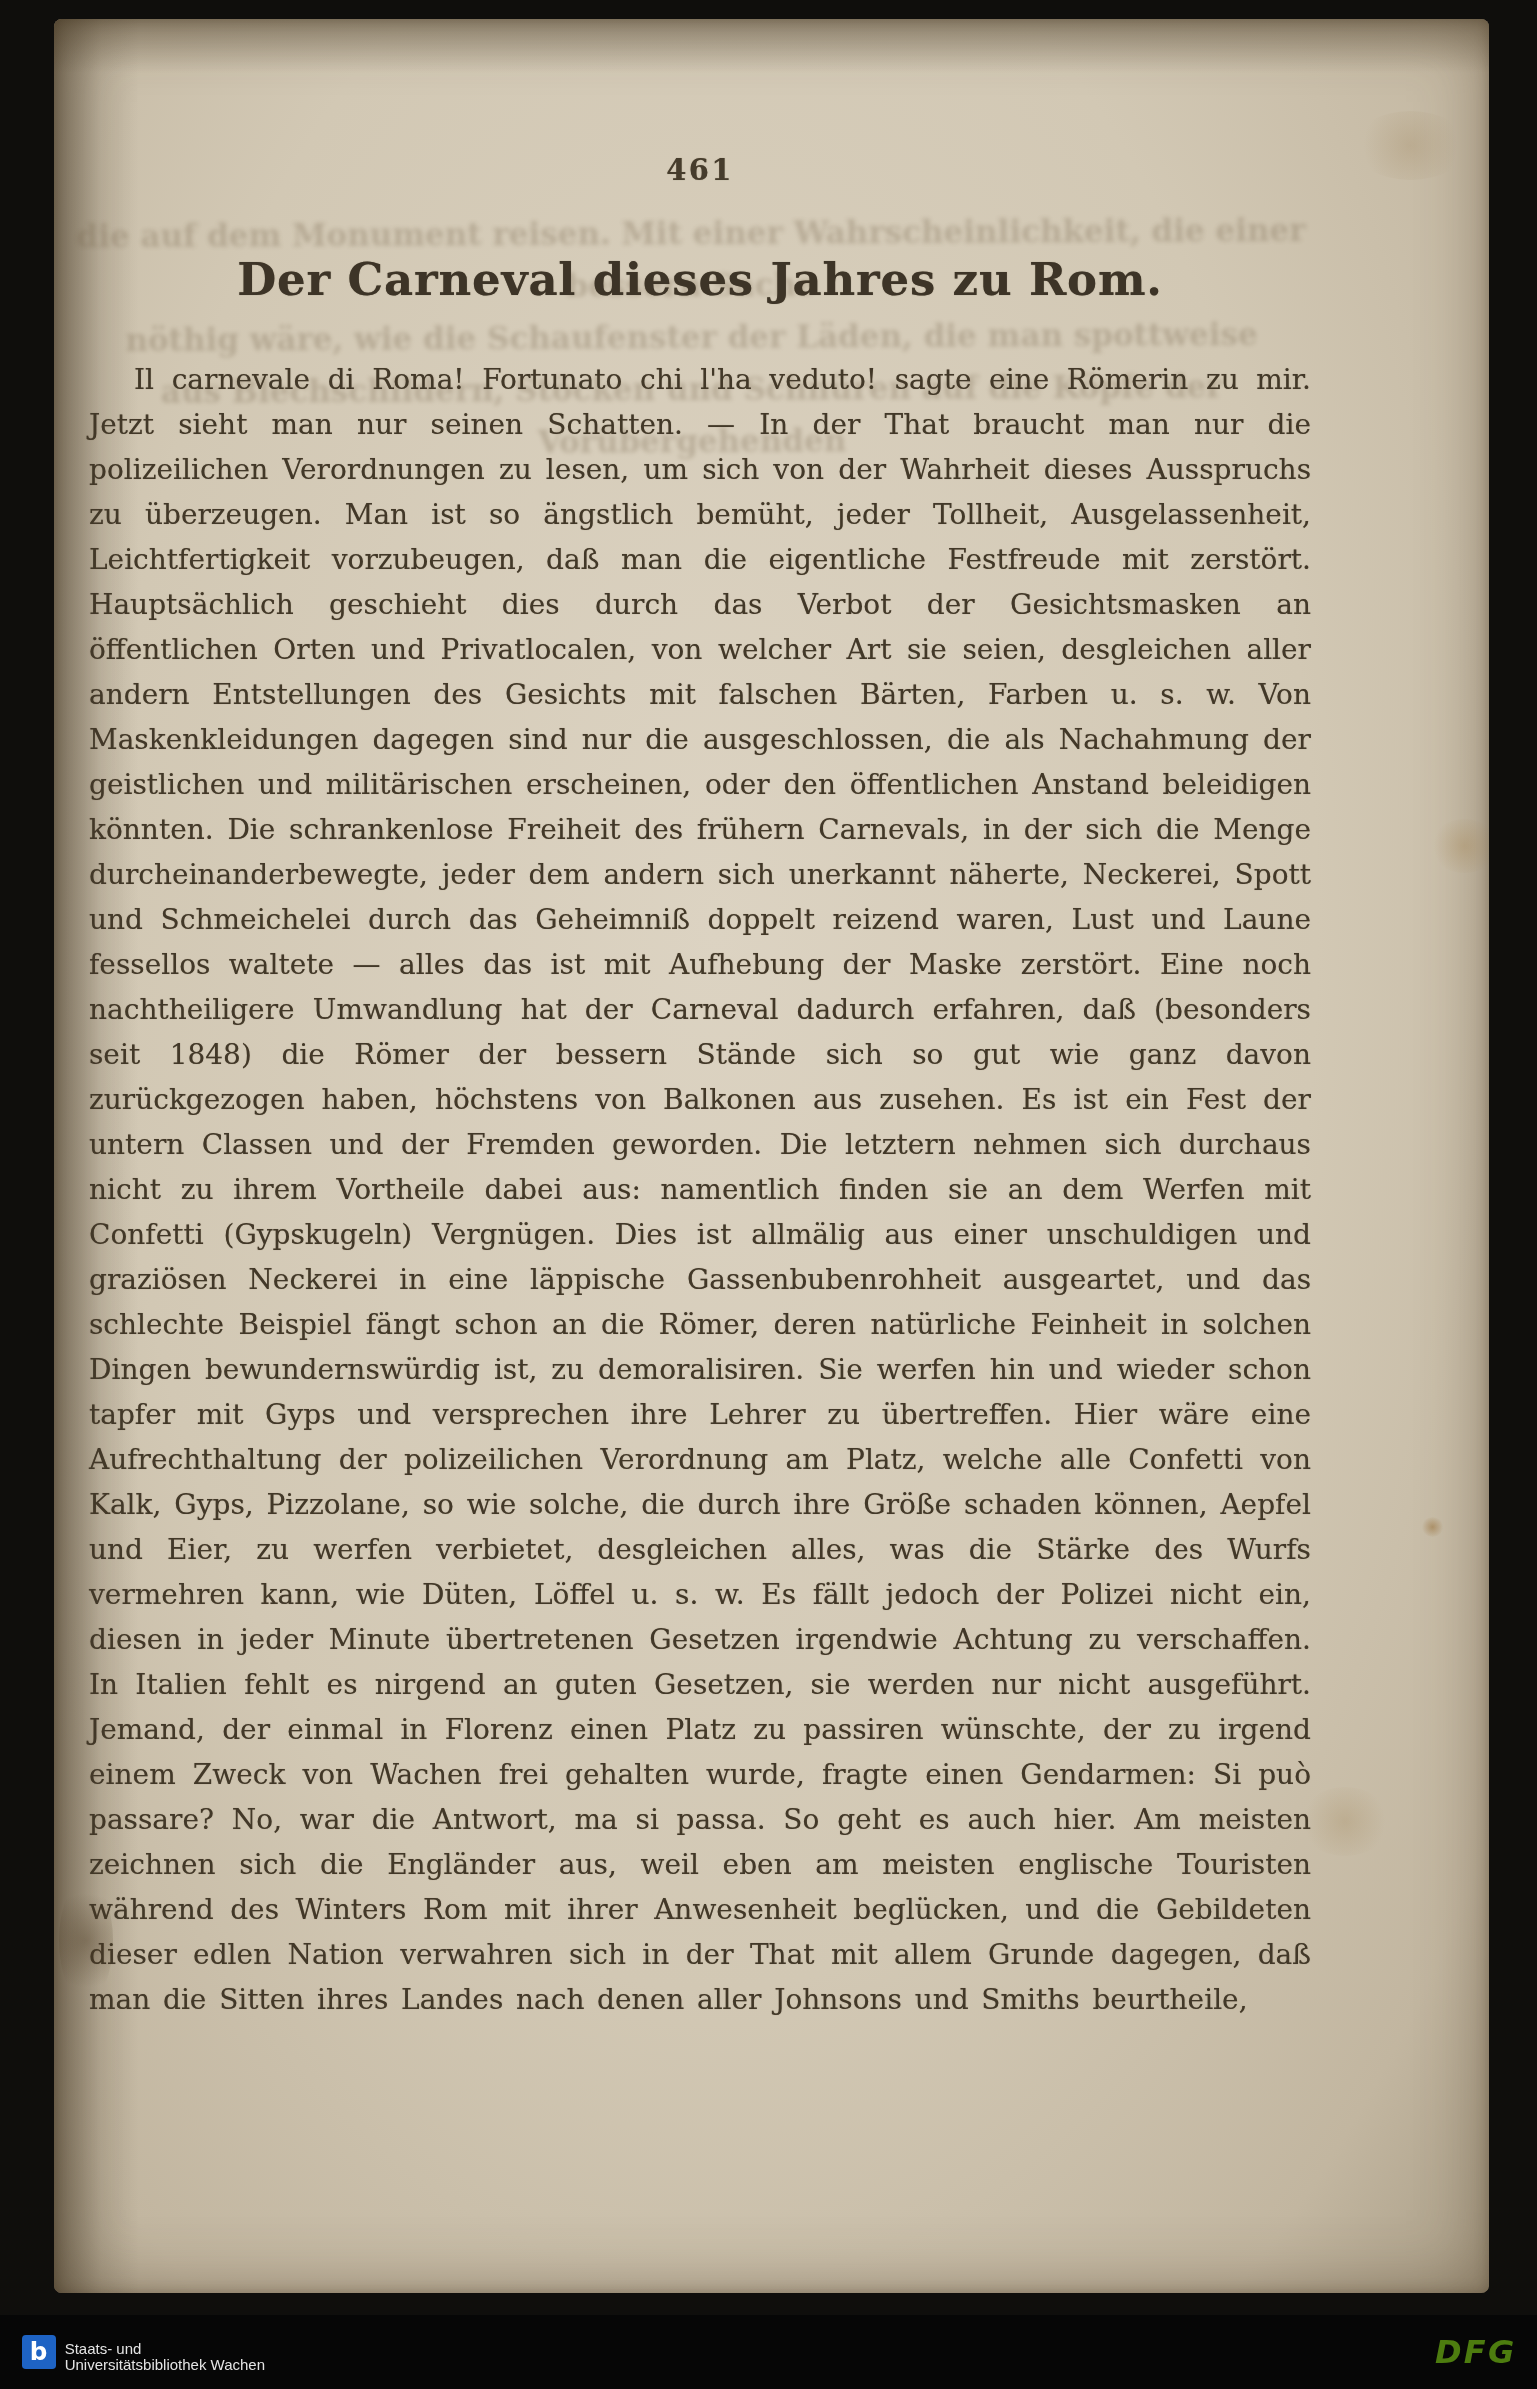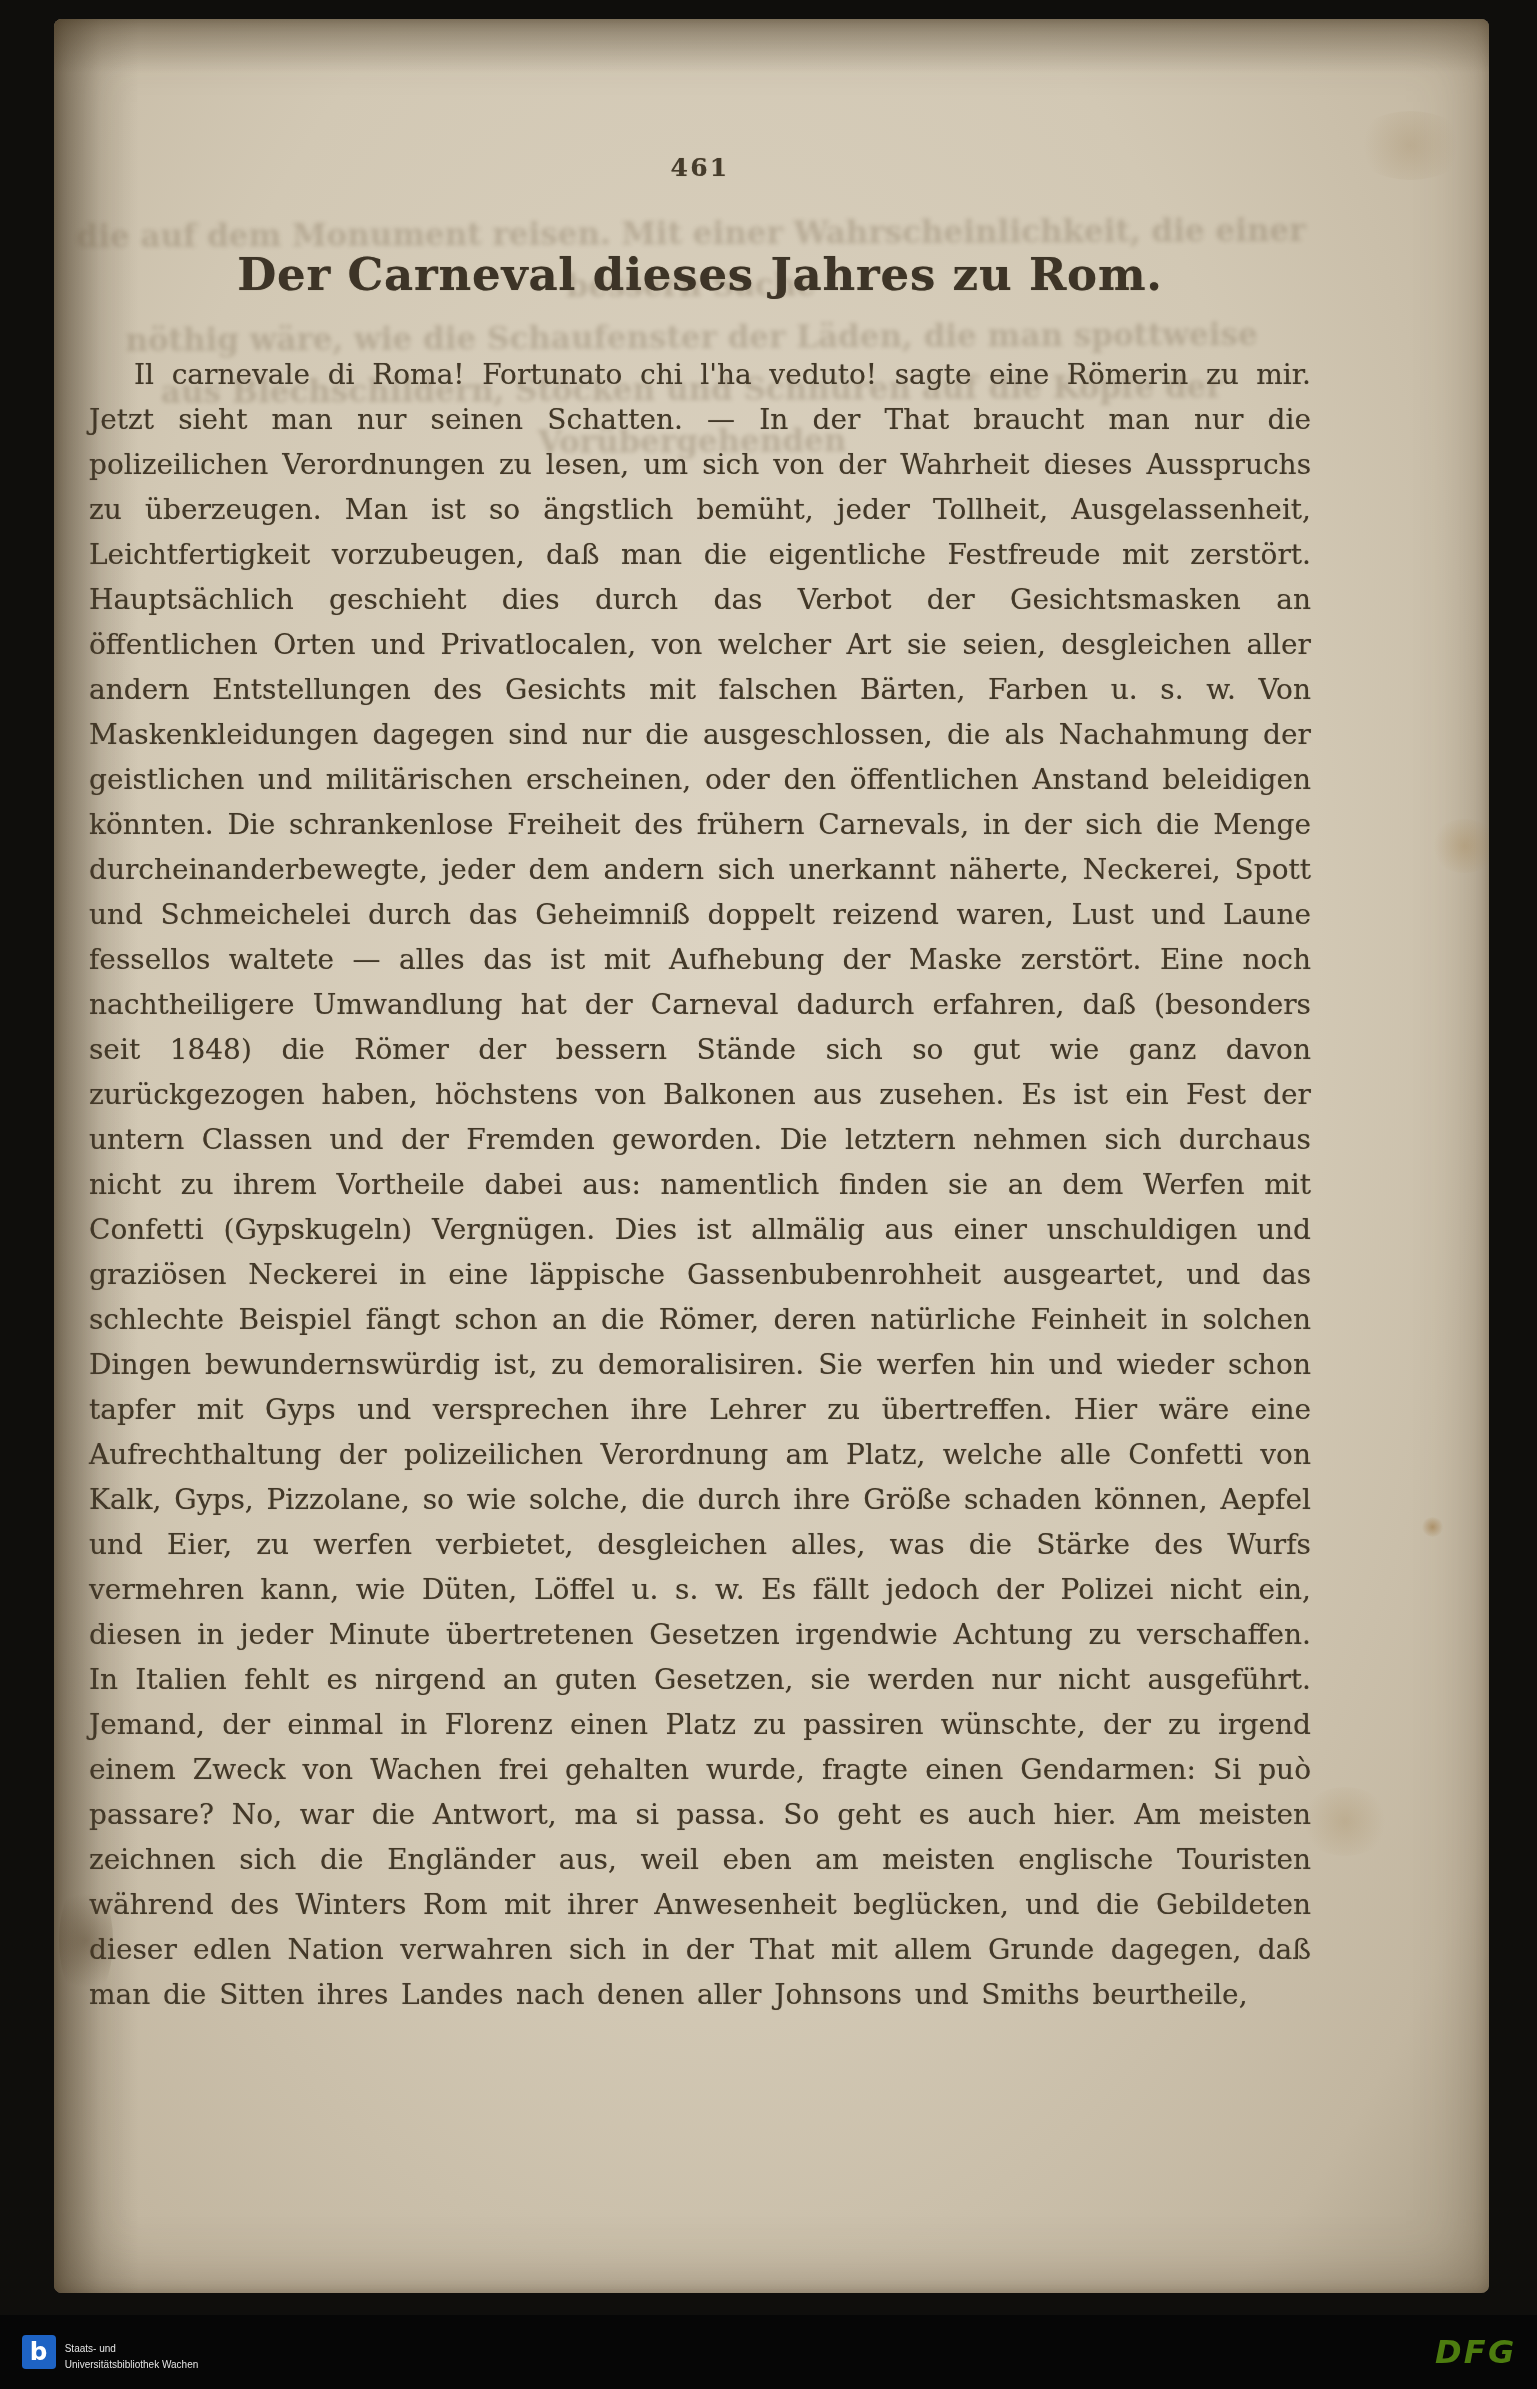--- a/index.html
+++ b/index.html
@@ -72,21 +72,21 @@
     font-weight: bold;
     text-align: center;
     pointer-events: none;
     transform: rotate(-0.3deg);
   }
 
   
   .pagenum {
     margin: 0;
     text-align: center;
-    font-size: 25px;
+    font-size: 29px;
     font-weight: bold;
     letter-spacing: 2.3px;
     color: #463c2c;
     text-shadow: 0 0 0.8px rgba(70, 55, 30, 0.55);
   }
   .title {
     margin: 66px 0 0 0;
     text-align: center;
     font-size: 45px;
     font-weight: bold;
@@ -149,21 +149,21 @@
     border-radius: 3.8px;
     color: #ffffff;
     font-weight: bold;
     font-size: 24.6px;
     line-height: 34px;
     text-align: center;
     font-family: "DejaVu Sans", sans-serif;
   }
   .lib-name {
     color: #e4e4e4;
-    font-size: 10px;
+    font-size: 15px;
     line-height: 16px;
     margin-top: 9px;
   }
   .dfg {
     color: #4d7c0f;
     font-size: 32px;
     font-weight: bold;
     font-style: italic;
     letter-spacing: 2.3px;
     font-family: "DejaVu Sans", sans-serif;

